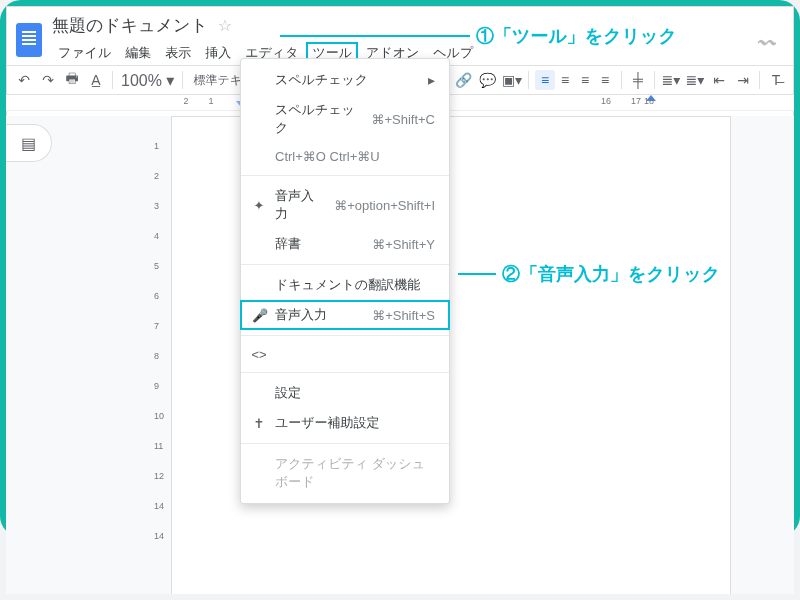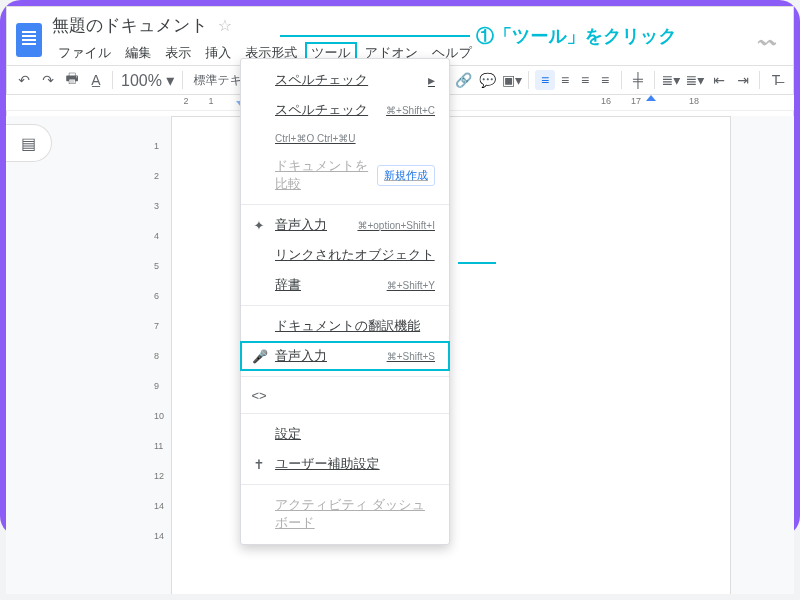--- a/index.html
+++ b/index.html
@@ -1,18 +1,18 @@
 <!DOCTYPE html>
 <html><head>
 <meta charset="utf-8">
 <style>
   * { box-sizing: border-box; margin: 0; padding: 0; font-family: Arial, "Hiragino Sans", "Meiryo", sans-serif; }
   body { width: 800px; height: 600px; background: #f1f3f4; overflow: hidden; position: relative; }
 
-  .frame { background: #8b5cf6; width: 800px; height: 537px; padding: 6px; border-radius: 21px; }
+  .frame { background: #14b8a6; width: 800px; height: 537px; padding: 6px; border-radius: 21px; }
   .app  { background: #fff; width: 788px; height: 588px; position: relative; overflow: hidden; box-shadow: 0 0 0 1px #ddd inset; }
 
   
   .titlebar { display: flex; align-items: center; padding: 8px 10px 0 10px; gap: 10px; }
   .docs-logo { width: 26px; height: 34px; background: #4285f4; border-radius: 3px; position: relative; }
   .docs-logo::before { content:""; position:absolute; left:6px; top:8px; width:14px; height:2px; background:#fff; box-shadow: 0 4px 0 #fff, 0 8px 0 #fff, 0 12px 0 #fff; }
   .doc-title { font-size: 17px; color: #3c4043; }
   .star { color: #bbb; font-size: 16px; }
   .trend { margin-left: auto; color: #bbb; font-size: 18px; padding-right: 8px; }
 
@@ -46,23 +46,23 @@
   .canvas { position:absolute; left:0; right:0; top:110px; bottom:0; background:#f8f9fa; }
   .page { position:absolute; left:165px; top:0; width:560px; height:800px; background:#fff; border:1px solid #ddd; }
   .vruler { position:absolute; left:152px; top:0; width:12px; bottom:0; font-size:9px; color:#777; }
   .vruler span { position:absolute; left:-4px; transform: translateY(-50%); }
 
   
   .outline-tab { position:absolute; left:0; top:8px; width:46px; height:38px; background:#fff; border:1px solid #ddd; border-left:none; border-radius:0 20px 20px 0; display:flex; align-items:center; justify-content:center; color:#5f6368; font-size:16px;}
 
   
   .dropdown { position:absolute; left:234px; top:52px; width:210px; background:#fff; border:1px solid #dadce0; box-shadow:0 4px 12px rgba(0,0,0,.2); border-radius:3px; padding:6px 0; z-index:5; font-size:13px; color:#3c4043; }
-  .dd-item { display:flex; align-items:center; padding:6px 14px 6px 34px; position:relative; min-height:26px; gap:8px;text-decoration:underline; }
+  .dd-item { display:flex; align-items:center; padding:6px 14px 6px 34px; position:relative; min-height:26px; gap:8px; }
   .dd-item .lbl { flex:1; }
-  .dd-item .sc  { font-size:10px; color:#80868b; }
+  .dd-item .sc  { font-size:13px; color:#80868b; }
   .dd-item .arr { color:#5f6368; font-size:14px; }
   .dd-item.disabled { color:#b0b0b0; }
   .dd-sep { height:1px; background:#e8eaed; margin:5px 0; }
   .dd-ico { position:absolute; left:10px; width:16px; text-align:center; color:#5f6368; font-size:13px; }
   .dd-item.hl2 { border:2px solid #00bcd4; margin:0 -1px; padding:4px 13px 4px 33px; }
   .newbtn { font-size:11px; color:#1a73e8; border:1px solid #c7dbff; padding:2px 6px; border-radius:3px; }
 
   
   .callout { position:absolute; color:#00bcd4; font-size:18px; font-weight:bold; display:flex; align-items:center; gap:6px; z-index:10;}
   .callout .line { height:2px; background:#00bcd4; }
@@ -82,21 +82,21 @@
     <div>
       <div style="display:flex; align-items:center; gap:10px;">
         <span class="doc-title">無題のドキュメント</span>
         <span class="star">☆</span>
       </div>
       <div class="menubar" style="padding:4px 0 0 0;">
         <span>ファイル</span>
         <span>編集</span>
         <span>表示</span>
         <span>挿入</span>
-        <span>表示形式</span>
+        <span>エディタ</span>
         <span class="hl">ツール</span>
         <span>アドオン</span>
         <span>ヘルプ</span>
       </div>
     </div>
     <span class="trend">〰</span>
   </div>
 
   <div class="toolbar">
     <span class="tb-ico">↶</span>
@@ -134,21 +134,21 @@
   </div>
 
   <div class="ruler">
     <div class="marks">
       <span class="n" style="left:10px">2</span>
       <span class="n" style="left:35px">1</span>
       <span class="indent dn" style="left:60px"></span>
       <span class="n" style="left:430px">16</span>
       <span class="n" style="left:460px">17</span>
       <span class="indent up" style="left:470px"></span>
-      <span class="n" style="left:518px">18</span>
+      <span class="n" style="left:473px">18</span>
     </div>
   </div>
 
   <div class="canvas">
     <div class="outline-tab">
       <span>▤</span>
     </div>
     <div class="vruler">
       <span style="top:30px">1</span>
       <span style="top:60px">2</span>
@@ -173,32 +173,25 @@
       <span class="lbl">スペルチェック</span>
       <span class="arr">▸</span>
     </div>
     <div class="dd-item">
       <span class="lbl">スペルチェック</span>
       <span class="sc">⌘+Shift+C</span>
     </div>
     <div class="dd-item">
       <span class="sc">Ctrl+⌘O Ctrl+⌘U</span>
     </div>
-    <div class="dd-item disabled">
-      <span class="lbl">ドキュメントを比較</span>
-      <span class="newbtn">新規作成</span>
-    </div>
     <div class="dd-sep"></div>
     <div class="dd-item">
       <span class="dd-ico">✦</span>
       <span class="lbl">音声入力</span>
       <span class="sc">⌘+option+Shift+I</span>
-    </div>
-    <div class="dd-item">
-      <span class="lbl">リンクされたオブジェクト</span>
     </div>
     <div class="dd-item">
       <span class="lbl">辞書</span>
       <span class="sc">⌘+Shift+Y</span>
     </div>
     <div class="dd-sep"></div>
     <div class="dd-item">
       <span class="lbl">ドキュメントの翻訳機能</span>
     </div>
     <div class="dd-item hl2">
@@ -223,16 +216,17 @@
       <span class="lbl">アクティビティ ダッシュボード</span>
     </div>
   </div>
 
   <div class="callout c1">
     <div class="line"></div>
     <span>①「ツール」をクリック</span>
   </div>
   <div class="callout c2">
     <div class="line"></div>
+    <span>②「音声入力」をクリック</span>
   </div>
 
 </div>
   </div>
 
 </body></html>

